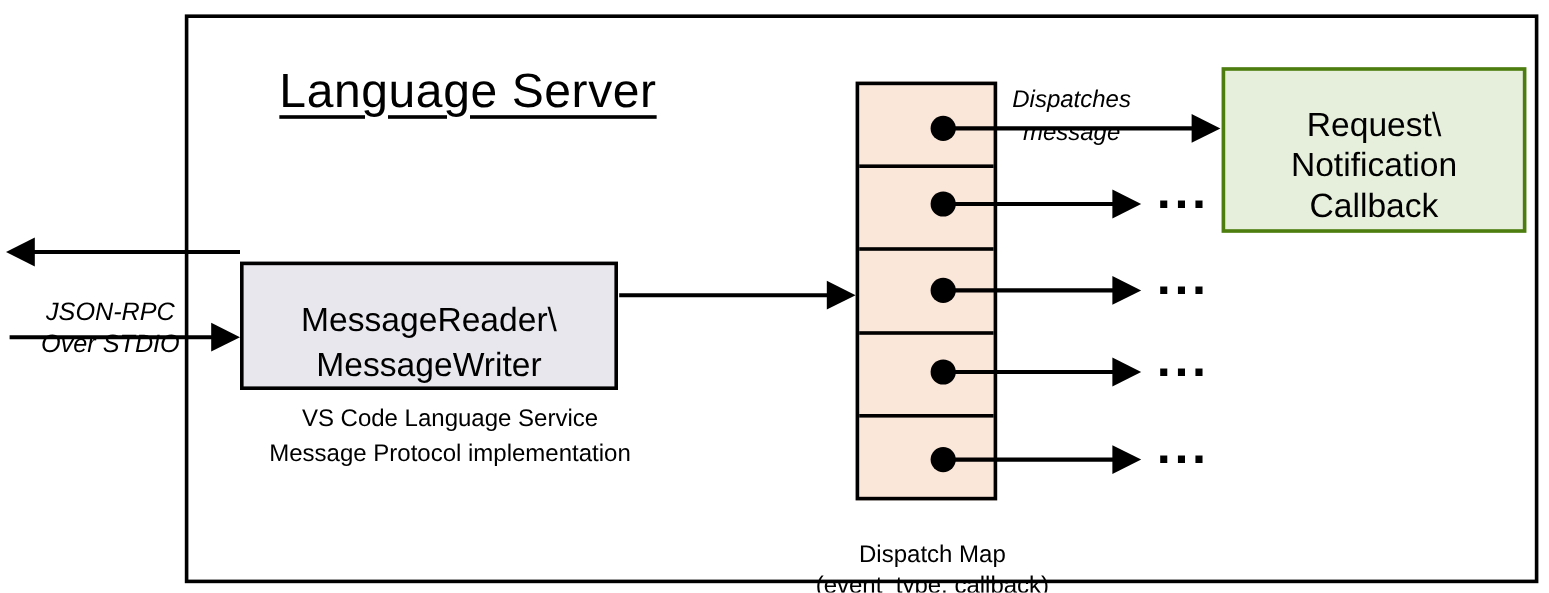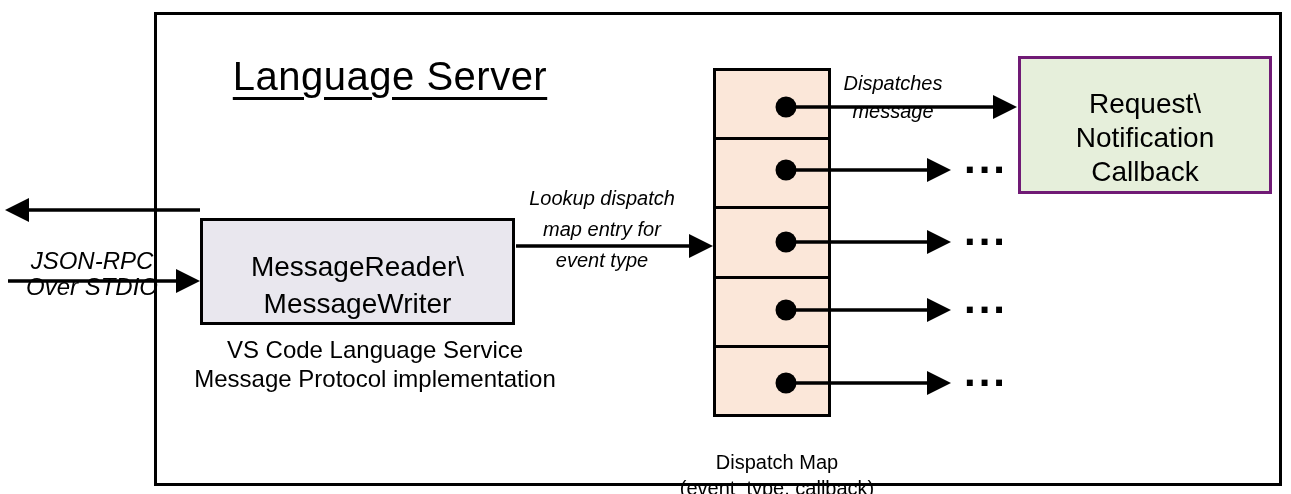--- a/index.html
+++ b/index.html
@@ -32,49 +32,49 @@
   #message-box {
     left: 200px; top: 192px;
     width: 315px; height: 107px;
     box-sizing: border-box;
     border: 3px solid #000;
     display: flex; align-items: center; justify-content: center;
     font-size: 28px; line-height: 37px;
   }
   #message-box-caption {
     left: 182px; top: 309px; width: 386px;
-    font-size: 24px; line-height: 29px;
+    font-size: 20px; line-height: 29px;
   }
   #dispatch-map {
     left: 713px; top: 68px;
     width: 118px; height: 349px;
     box-sizing: border-box;
     border: 3px solid #000;
     display: flex; flex-direction: column;
   }
   .dm-cell { flex: 1; border-top: 3px solid #000; }
   .dm-cell:first-child { border-top: none; }
   #dispatch-map-caption {
     left: 652px; top: 423px; width: 250px;
     font-size: 20px; line-height: 26px;
   }
   #callback-box {
     left: 1018px; top: 30px;
     width: 254px; height: 138px;
     box-sizing: border-box;
-    border: 3px solid #701a75;
+    border: 3px solid #4d7c0f;
     display: flex; align-items: center; justify-content: center;
     font-size: 28px; line-height: 34px;
   }
   #callbacks-note {
     left: 1016px; top: 189px; width: 260px;
     font-size: 20px; line-height: 28.5px;
   }
   .flow-label { font-style: italic; font-size: 20px; }
-  #io-label     { left: 17px;  top: 222px; width: 150px; font-size: 24px; line-height: 26px; }
+  #io-label     { left: 17px;  top: 222px; width: 150px; font-size: 21px; line-height: 26px; }
   #lookup-label { left: 512px; top: 157px; width: 180px; line-height: 31px; }
   #dispatches-label { left: 818px; top: 43px; width: 150px; line-height: 28px; }
 
   .ellipsis {
     width: 60px;
     font-size: 42px; font-weight: 700;
     letter-spacing: 3px; line-height: 1;
     text-align: center;
   }
   #svg-overlay { position: absolute; left: 0; top: 0; pointer-events: none; }
@@ -94,23 +94,20 @@
 Over STDIO</div>
 
   <div id="message-box" class="abs center pre" style="background-color: rgb(233, 231, 238);">
     <span class="pre">MessageReader\
 MessageWriter</span>
   </div>
 
   <div id="message-box-caption" class="abs center pre">VS Code Language Service
 Message Protocol implementation</div>
 
-  <div id="lookup-label" class="abs center pre flow-label">Lookup dispatch
-map entry for
-event type</div>
 
   <div id="dispatch-map" class="abs" style="background-color: rgb(251, 231, 217);">
       <div class="dm-cell"></div>
       <div class="dm-cell"></div>
       <div class="dm-cell"></div>
       <div class="dm-cell"></div>
       <div class="dm-cell"></div>
     </div>
 
   <div id="dispatch-map-caption" class="abs center pre">Dispatch Map

